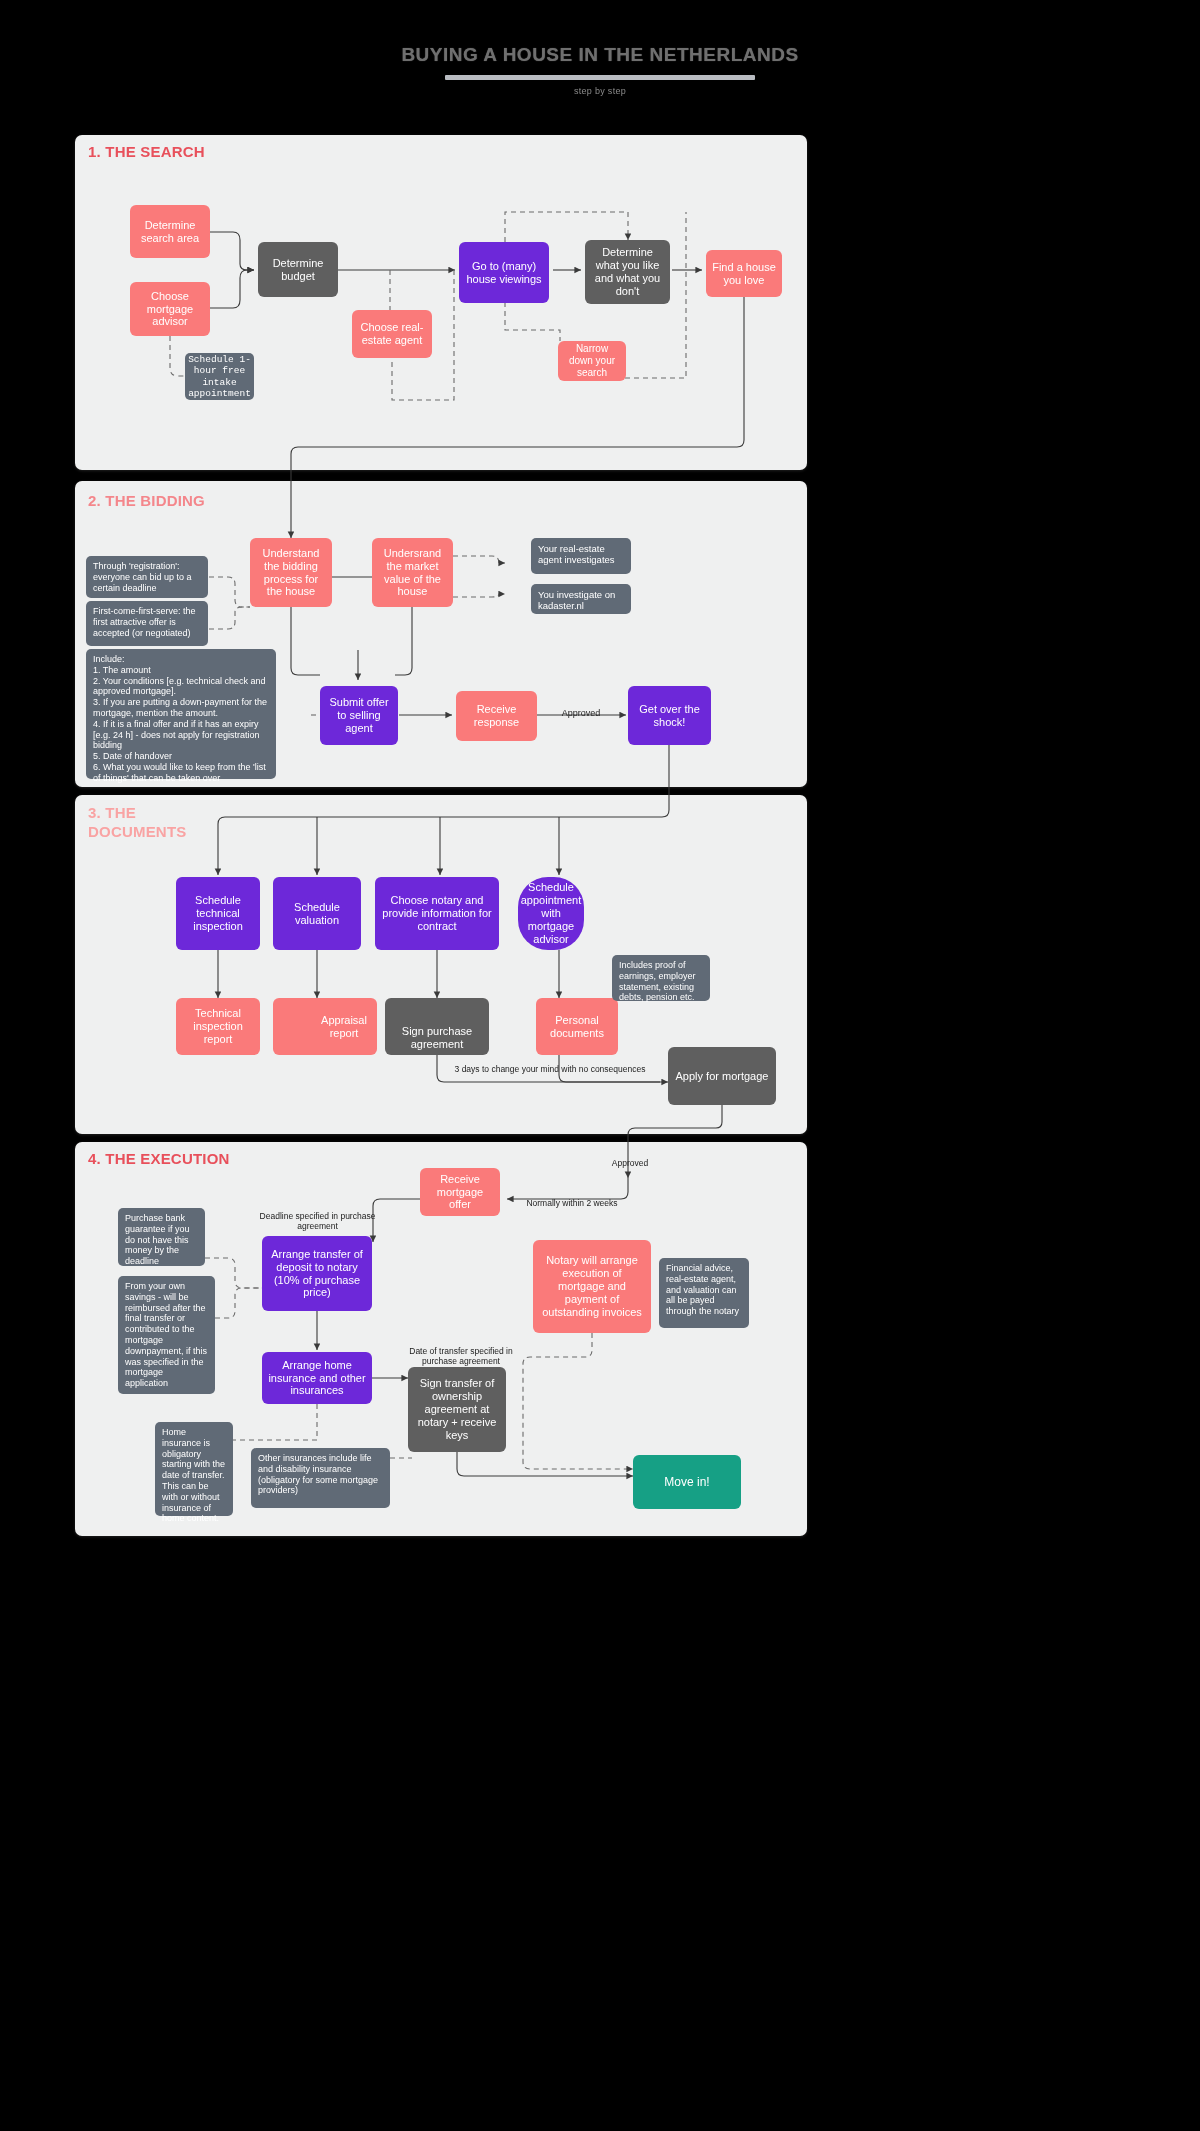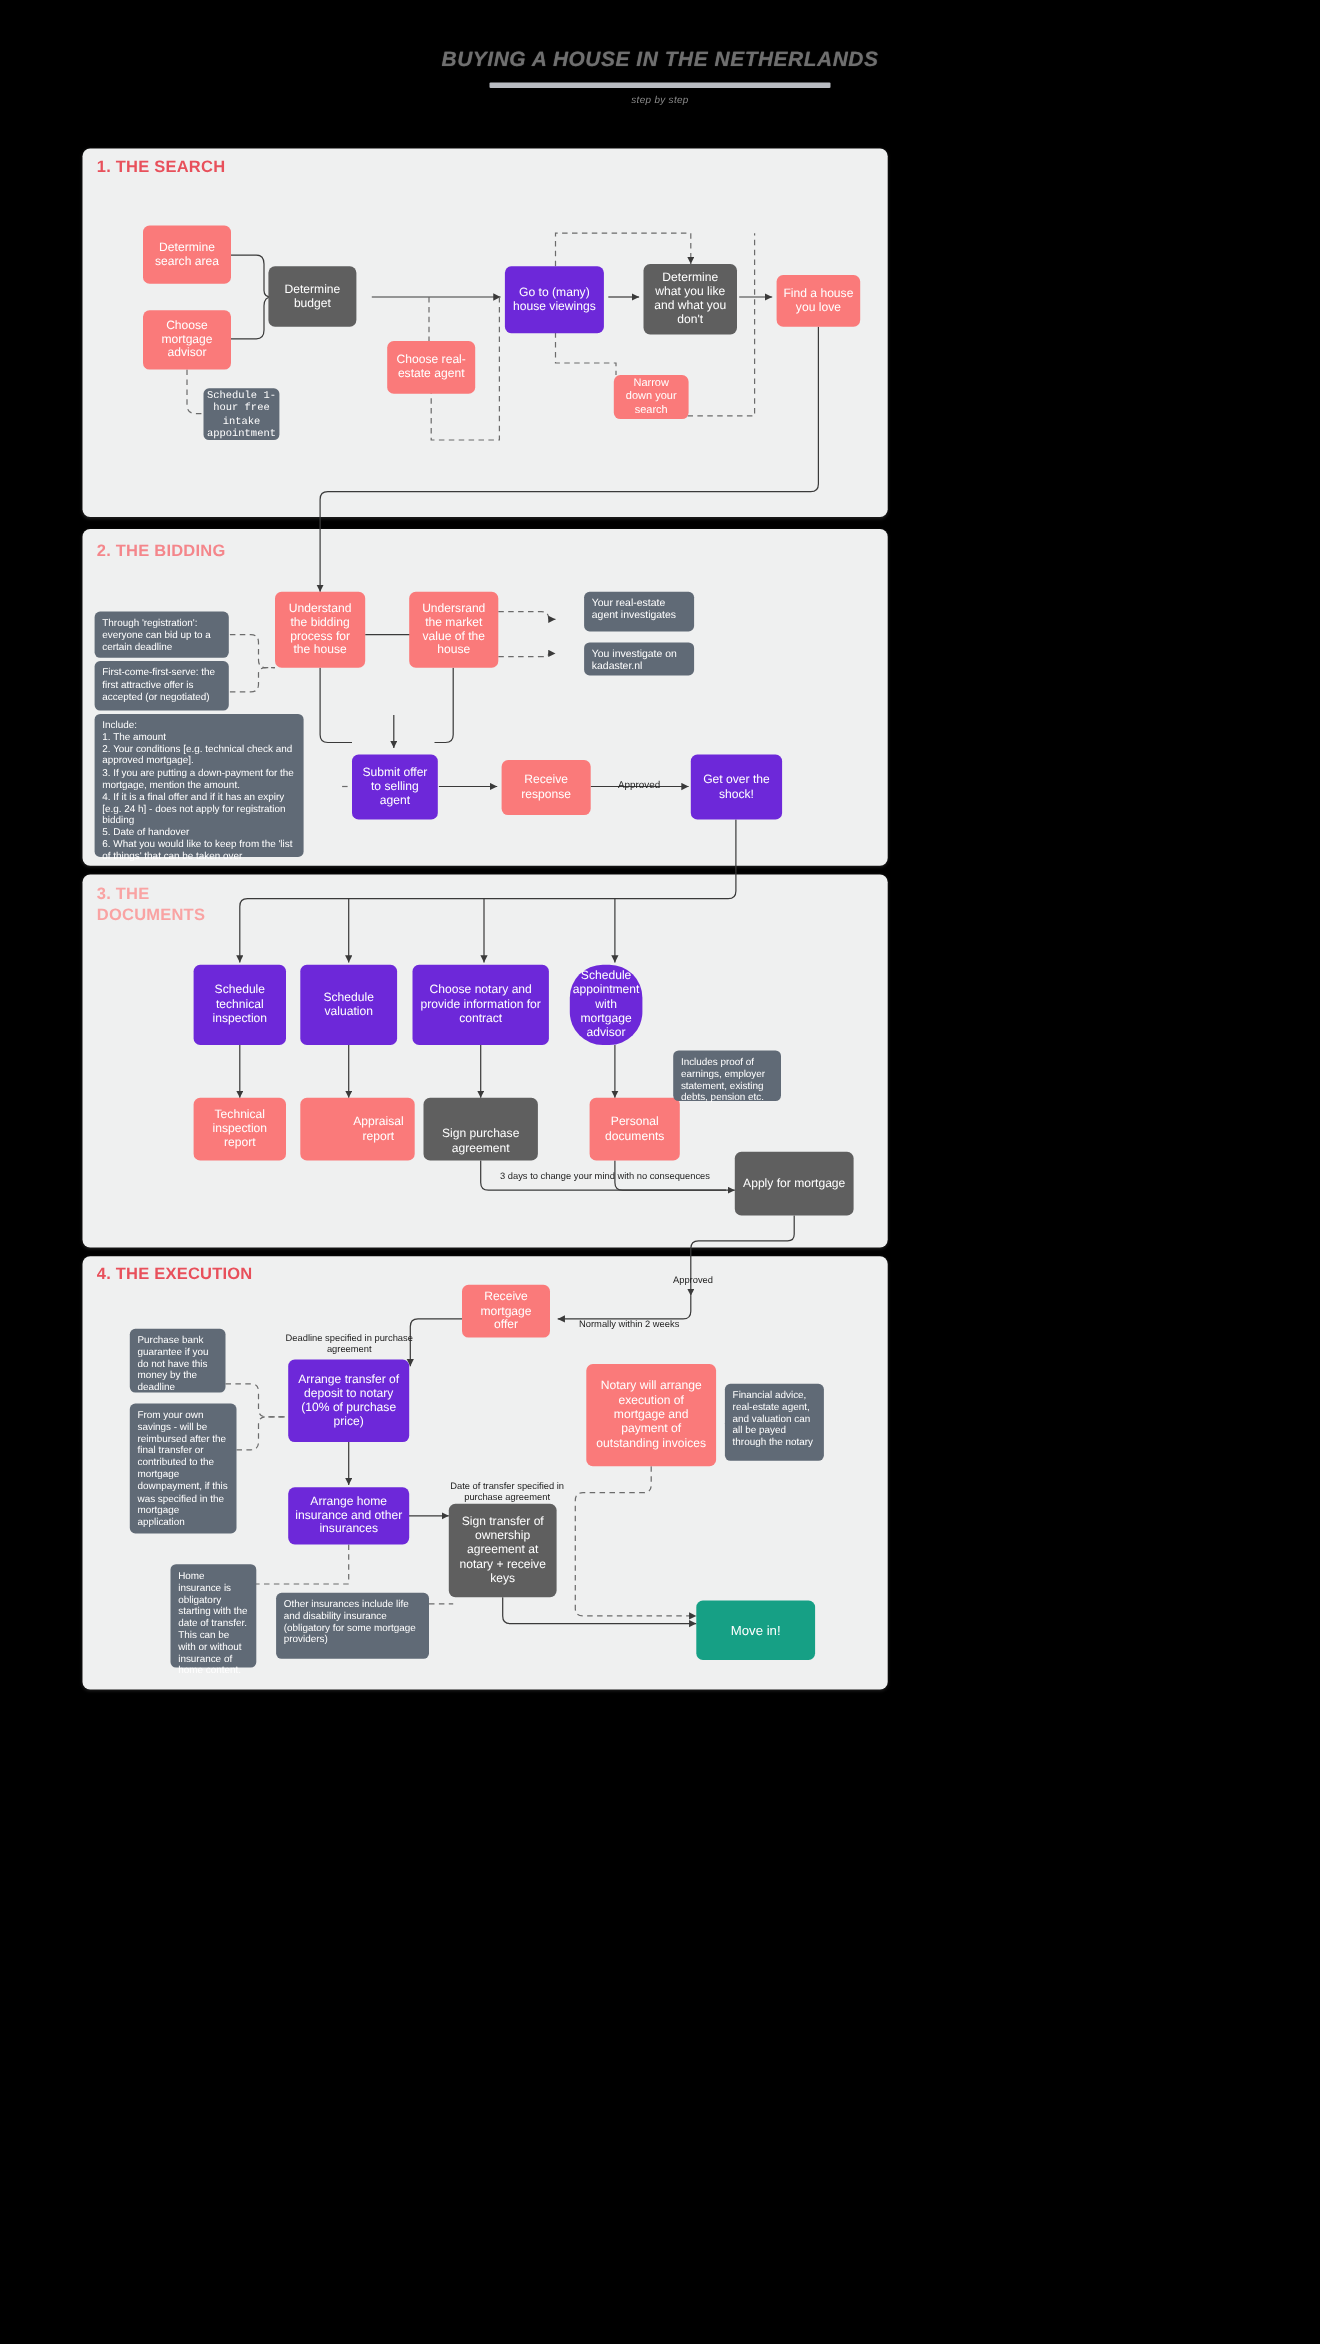--- a/index.html
+++ b/index.html
@@ -1,20 +1,20 @@
 <!DOCTYPE html>
 <html><head>
 <meta charset="utf-8">
 <style>
   html,body{margin:0;padding:0;background:#000;}
   body{width:1200px;height:2131px;position:relative;font-family:"Liberation Sans","DejaVu Sans",sans-serif;}
   .stage{position:absolute;left:0;top:0;width:1200px;height:2131px;background:#000;overflow:hidden;}
 
   
-  .title-wrap{position:absolute;left:0;top:44px;width:1200px;text-align:center;font-style:italic;}
+  .title-wrap{position:absolute;left:0;top:44px;width:1200px;text-align:center;}
   .title{font-size:19px;font-weight:bold;letter-spacing:.5px;color:#6f6f6f;text-shadow:0 0 1px #555;}
   .title-rule{width:310px;height:5px;background:#b9bcc2;margin:9px auto 0 auto;border-radius:1px;}
   .subtitle{margin-top:6px;font-size:9px;color:#8a8a8a;letter-spacing:.3px;}
 
   
   .panel{position:absolute;background:#eff0f0;border-radius:7px;box-shadow:0 1px 3px rgba(255,255,255,.12);}
   .sec-title{position:absolute;font-size:15px;font-weight:bold;line-height:1.25;letter-spacing:.2px;}
 
   
   .node{position:absolute;box-sizing:border-box;display:flex;align-items:center;justify-content:center;
@@ -111,21 +111,21 @@
     <path class="ln" d="M457,1452 L457,1469 Q457,1476 464,1476 L633,1476" marker-end="url(#ah)"></path>
     <path class="dl" d="M390,1458 L412,1458"></path>
   </svg>
 
   <div class="node n-salmon" style="left:130px;top:205px;width:80px;height:53px;font-size:11px;">
       <span>Determine search area</span>
     </div>
   <div class="node n-salmon" style="left:130px;top:282px;width:80px;height:54px;font-size:11px;">
       <span>Choose mortgage advisor</span>
     </div>
-  <div class="node n-gray" style="left:244px;top:242px;width:80px;height:55px;font-size:11px;">
+  <div class="node n-gray" style="left:258px;top:242px;width:80px;height:55px;font-size:11px;">
       <span>Determine budget</span>
     </div>
   <div class="node n-salmon" style="left:352px;top:310px;width:80px;height:48px;font-size:11px;">
       <span>Choose real-estate agent</span>
     </div>
   <div class="node n-red" style="left:459px;top:242px;width:90px;height:61px;font-size:11px;">
       <span>Go to (many) house viewings</span>
     </div>
   <div class="node n-gray" style="left:585px;top:240px;width:85px;height:64px;font-size:11px;">
       <span>Determine what you like and what you don't</span>

